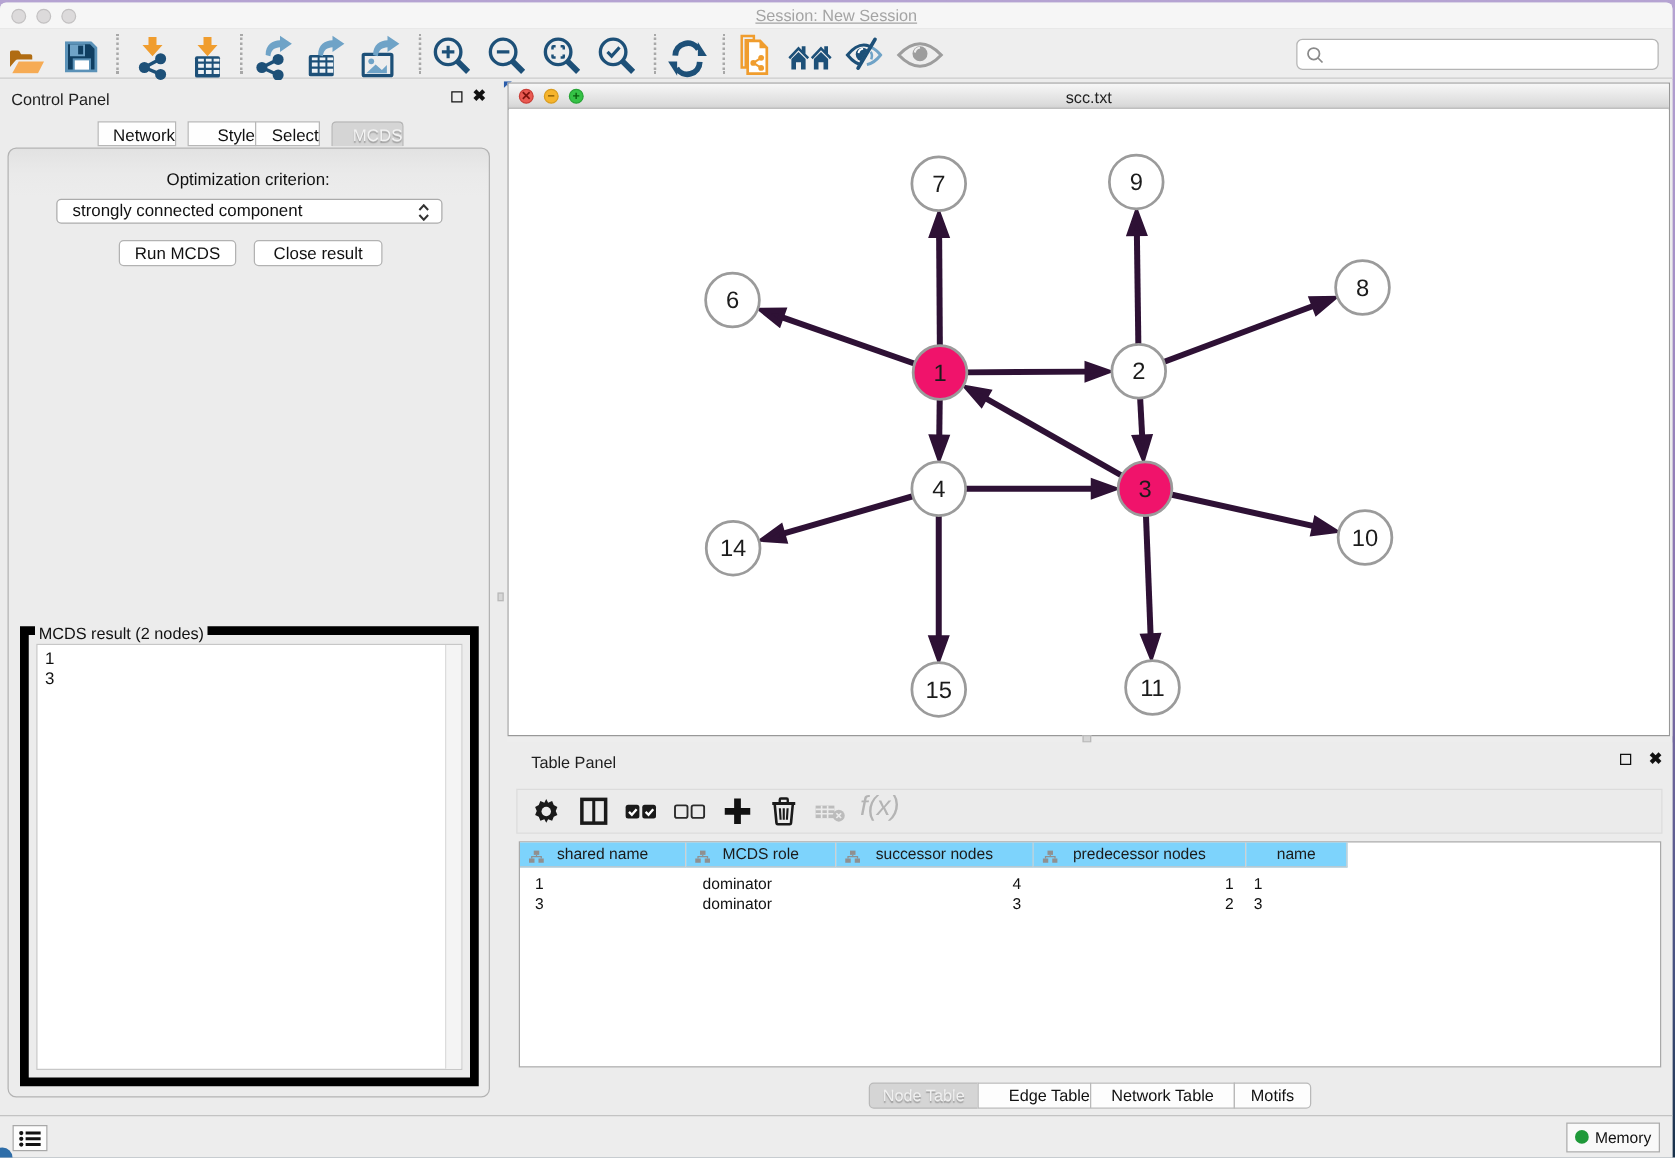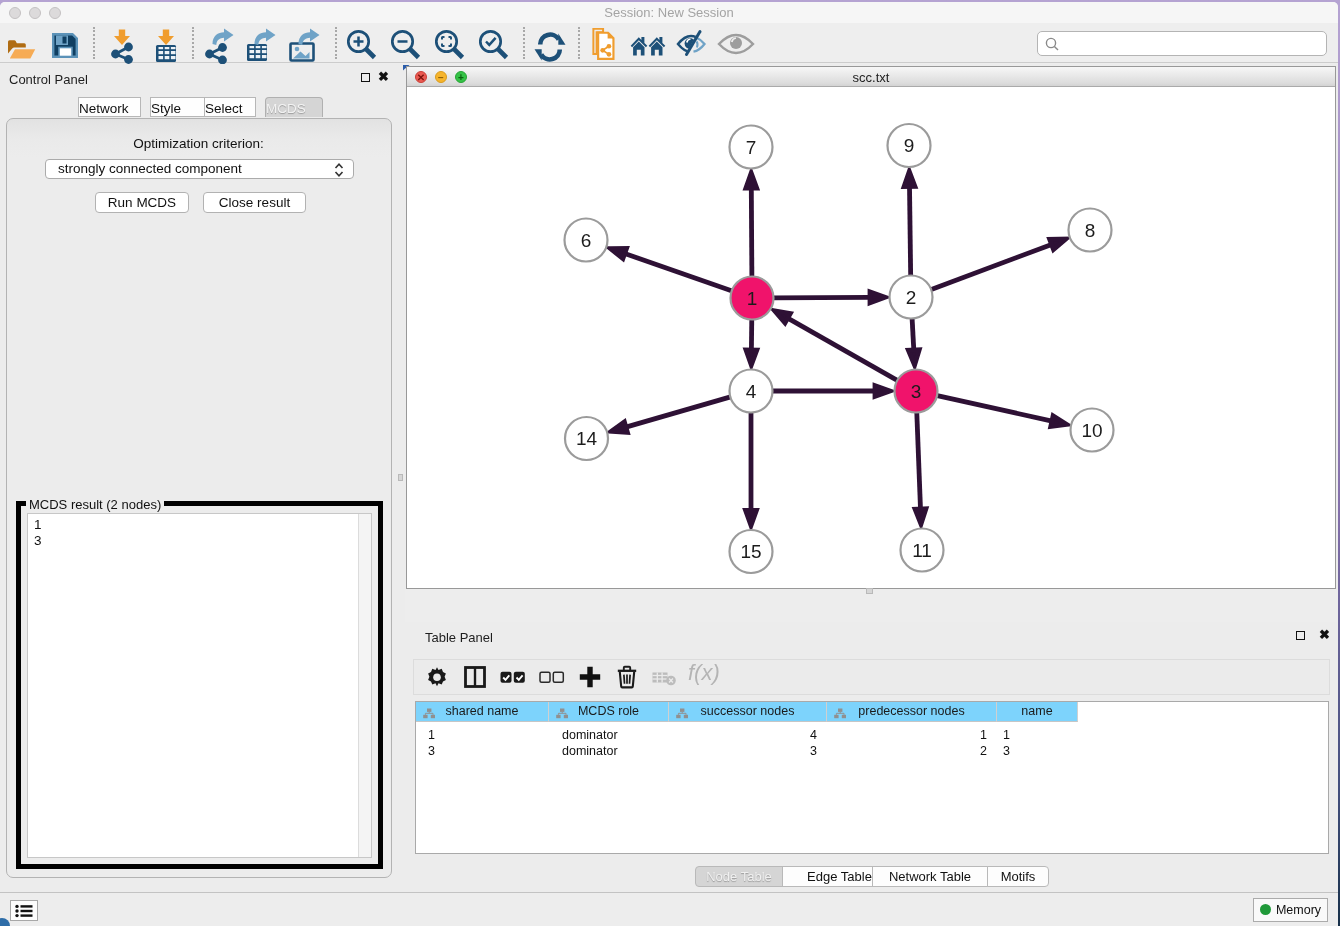--- a/index.html
+++ b/index.html
@@ -2,55 +2,55 @@
 <html><head>
 <meta charset="utf-8">
 <style>
 * { margin:0; padding:0; box-sizing:border-box; }
 html,body { width:1340px; height:926px; overflow:hidden; }
 body { font-family:"Liberation Sans", sans-serif; background:linear-gradient(to bottom,#b5a3d2 0%,#a48fc6 25%,#8470ab 55%,#44507e 85%,#173049 100%); }
 #win { position:absolute; left:0; top:2px; right:2px; bottom:0; background:#ededed; border-radius:5px 5px 0 0; overflow:hidden; }
 
 #titlebar { position:absolute; left:0; top:0; right:0; height:22px; background:#f6f6f6; border-bottom:1px solid #b9b9b9; }
 .tl { position:absolute; top:5px; width:12px; height:12px; border-radius:50%; background:#dcdadb; border:1px solid #c3c1c2; }
-#title { position:absolute; top:3px; width:100%; text-align:center; font-size:13px; color:#a4a4a4; }
+#title { position:absolute; top:3px; width:100%; text-align:center; font-size:13px; color:#a4a4a4;text-decoration:underline; }
 
 #toolbar { position:absolute; left:0; top:21px; right:0; height:40px; background:#eeeeee; border-bottom:1px solid #cccccc; }
 .tsep { position:absolute; top:4px; height:32px; width:0; border-left:2px dotted #a8a8a8; }
 .ticon { position:absolute; }
 #search { position:absolute; right:11px; top:8px; width:290px; height:25px; background:#ffffff; border:1px solid #b4b4b4; border-radius:5px; }
 #search svg { position:absolute; left:6px; top:4px; }
 
 #cpanel { position:absolute; left:0; top:62px; width:397px; bottom:34px; background:#ececec; }
 .phead { font-size:13px; color:#1e1e1e; }
 .wicon { position:absolute; width:9px; height:9px; border:1.5px solid #111; }
 .xicon { position:absolute; font-size:13px; font-weight:bold; color:#111; }
 .tabrow { position:absolute; top:33px; left:0; width:100%; height:22px; }
-.tab { position:absolute; top:0; height:20px; font-size:13.5px; text-align:left; line-height:21px; background:#fefefe; border:1px solid #b7b7b7; color:#111; }
+.tab { position:absolute; top:0; height:20px; font-size:13.5px; text-align:right; line-height:21px; background:#fefefe; border:1px solid #b7b7b7; color:#111; }
 .tabsel { background:#d5d5d5; border:1px solid #b0b0b0; border-bottom:none; border-radius:4px 4px 0 0; color:#f3f3f3; text-shadow:0 1px 1px #9a9a9a; }
 #cpbox { position:absolute; left:6px; right:5px; top:54px; bottom:14px; border:1px solid #b3b3b3; border-radius:7px; background:linear-gradient(to bottom,#e2e2e2 0px,#eaeaea 20px,#ececec 38px); }
 #optlabel { position:absolute; top:72px; width:100%; text-align:center; font-size:13.5px; color:#111; }
 #dropdown { position:absolute; left:45px; top:95px; width:309px; height:20px; background:#ffffff; border:1px solid #ababab; border-radius:4px; font-size:13.5px; color:#111; line-height:18px; padding-left:12px; }
 .btn { position:absolute; height:21px; background:#ffffff; border:1px solid #b2b2b2; border-radius:4px; font-size:13.5px; color:#111; text-align:center; line-height:19px; }
-#fs { position:absolute; left:16px; right:14px; top:437px; bottom:23px; border:5px solid #000000; }
+#fs { position:absolute; left:16px; right:14px; top:437px; bottom:23px; border:7px solid #000000; }
 #fsleg { position:absolute; left:5px; top:-9px; background:#ececec; padding:0 3px; font-size:13px; color:#111; }
 #fsarea { position:absolute; left:6px; top:7px; right:6px; bottom:6px; background:#ffffff; border:1px solid #c7c7c7; font-size:13.5px; color:#111; line-height:16px; padding:3px 0 0 6px; }
 #fsscroll { position:absolute; right:0; top:0; bottom:0; width:13px; background:#f4f4f4; border-left:1px solid #dcdcdc; }
 
 #vsplit { position:absolute; left:397px; top:62px; width:8px; bottom:34px; background:#ececec; }
 .grip { position:absolute; background:#d6d6d6; border:1px solid #b9b9b9; }
 
 #netframe { position:absolute; left:405px; top:62px; right:0; height:525px; background:#ececec; }
 #netwin { position:absolute; left:1px; top:2px; right:2px; bottom:0; border:1px solid #989898; background:#ffffff; }
 #nettitle { position:absolute; left:0; top:0; right:0; height:20px; background:linear-gradient(to bottom,#f7f7f7,#dcdcdc 85%,#d3d3d3); border-bottom:1px solid #aaaaaa; }
 #nettitle .t { position:absolute; width:100%; text-align:center; top:3px; font-size:13px; color:#222; }
 .mb { position:absolute; top:4px; width:12px; height:12px; border-radius:50%; font-size:10px; font-weight:bold; text-align:center; line-height:12px; }
 #netcanvas { position:absolute; left:0; top:21px; right:0; bottom:0; background:#ffffff; }
 
-#tpanel { position:absolute; left:405px; top:592px; right:0; bottom:34px; background:#ececec;margin-top:28px; }
+#tpanel { position:absolute; left:405px; top:592px; right:0; bottom:34px; background:#ececec; }
 #ttools { position:absolute; left:8px; right:8px; top:37px; height:36px; background:#ebebeb; border:1px solid #dcdcdc; }
 #ttable { position:absolute; left:10px; right:9px; top:79px; bottom:38px; background:#ffffff; border:1px solid #a9a9a9; }
 .th { position:absolute; top:0; height:20px; background:#7dd3fc; border-right:1px solid #d0d0d0; border-bottom:1px solid #c6c6c6; font-size:12.5px; color:#1b1b1b; text-align:center; line-height:19px; }
 .td { position:absolute; font-size:12.5px; color:#111; height:16px; line-height:16px; }
 .btab { position:absolute; height:21px; font-size:13px; color:#111; background:#fdfdfd; border:1px solid #b9b9b9; text-align:center; line-height:20px; }
 
 #statusbar { position:absolute; left:0; bottom:0; right:0; height:34px; background:#ededed; border-top:1px solid #c3c3c3; }
 #listbtn { position:absolute; left:10px; top:7px; width:28px; height:21px; background:#fdfdfd; border:1px solid #a8a8a8; }
 #membtn { position:absolute; right:10px; top:5px; width:75px; height:24px; background:#f9f9f9; border:1px solid #ababab; font-size:12.5px; color:#111; text-align:center; line-height:22px; }
 #membtn i { display:inline-block; width:11px; height:11px; border-radius:50%; background:#1f9939; margin-right:5px; vertical-align:-1px; }

